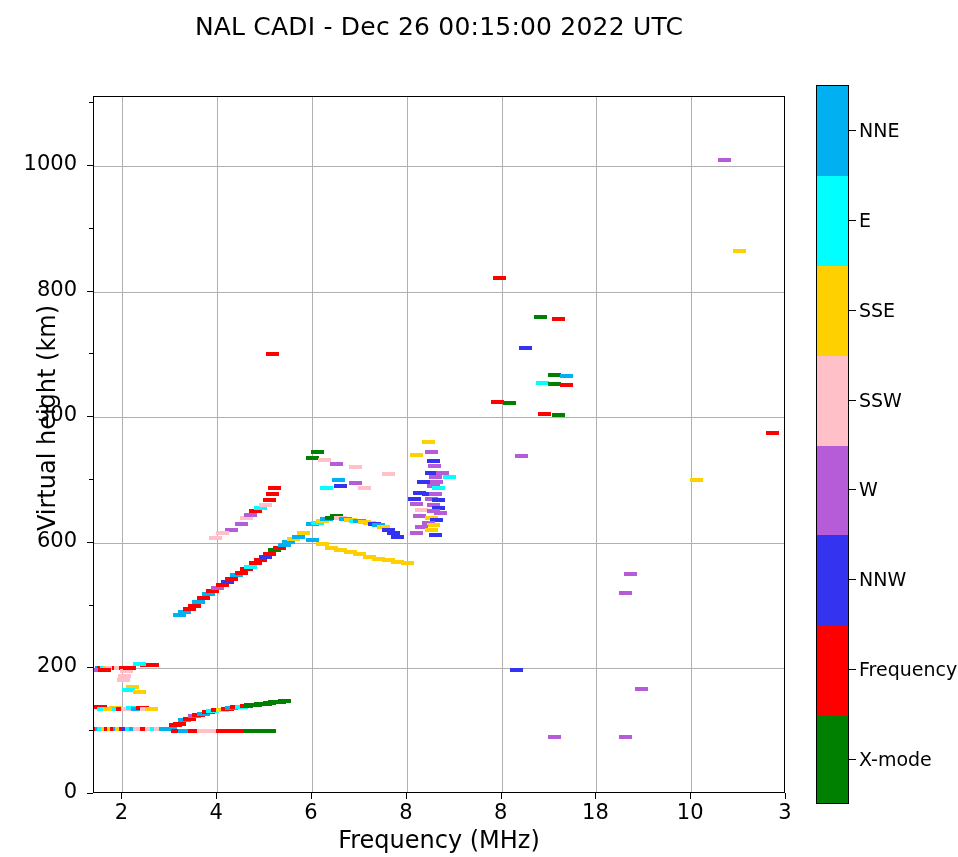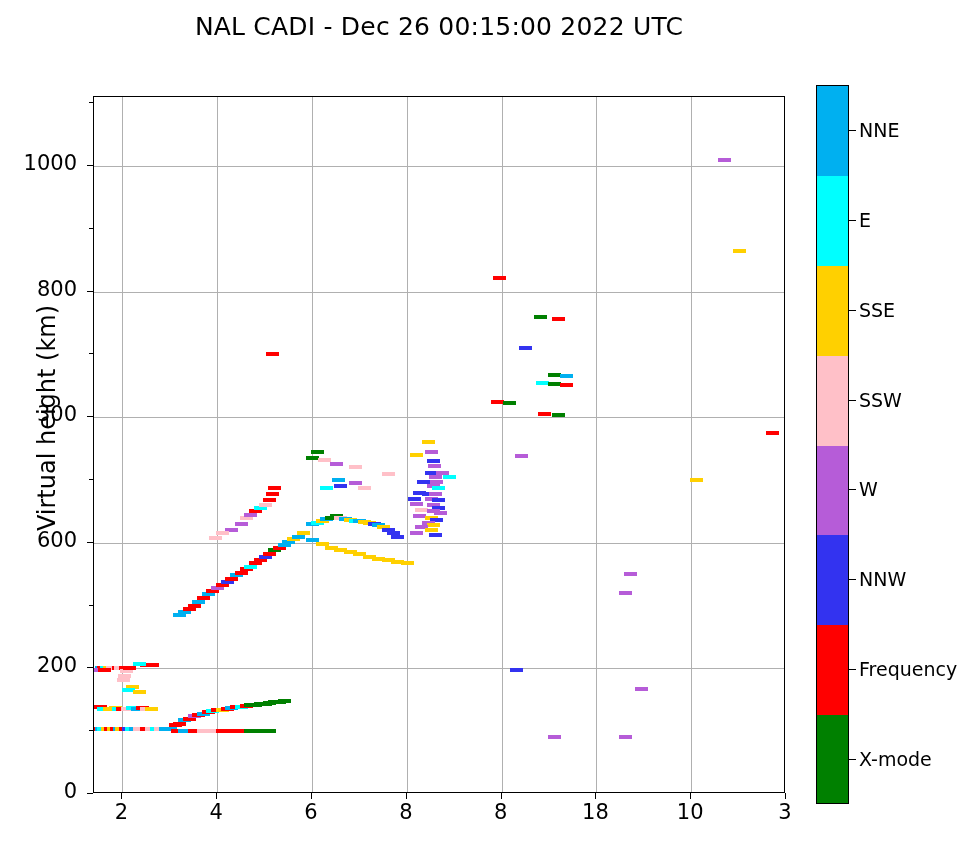--- a/index.html
+++ b/index.html
@@ -415,20 +415,21 @@
       <div class="tick-y" style="top: 165.072px;"></div>
       <div class="ticklabel-y" style="top: 151.072px;">1000</div>
       <div class="tick-y minor" style="top: 730.207px;"></div>
       <div class="tick-y minor" style="top: 604.622px;"></div>
       <div class="tick-y minor" style="top: 479.036px;"></div>
       <div class="tick-y minor" style="top: 353.45px;"></div>
       <div class="tick-y minor" style="top: 227.865px;"></div>
       <div class="tick-y minor" style="top: 102.279px;"></div>
     </div>
 
+  <div class="xlabel">Frequency (MHz)</div>
   <div class="ylabel">Virtual height (km)</div>
 
   <div id="colorbar">
       <div class="cb-seg" style="height: 89.875px; background: rgb(0, 176, 240);"></div>
       <div class="cb-seg" style="height: 89.875px; background: rgb(0, 255, 255);"></div>
       <div class="cb-seg" style="height: 89.875px; background: rgb(255, 208, 0);"></div>
       <div class="cb-seg" style="height: 89.875px; background: rgb(255, 192, 200);"></div>
       <div class="cb-seg" style="height: 89.875px; background: rgb(182, 92, 216);"></div>
       <div class="cb-seg" style="height: 89.875px; background: rgb(51, 51, 240);"></div>
       <div class="cb-seg" style="height: 89.875px; background: rgb(255, 0, 0);"></div>

